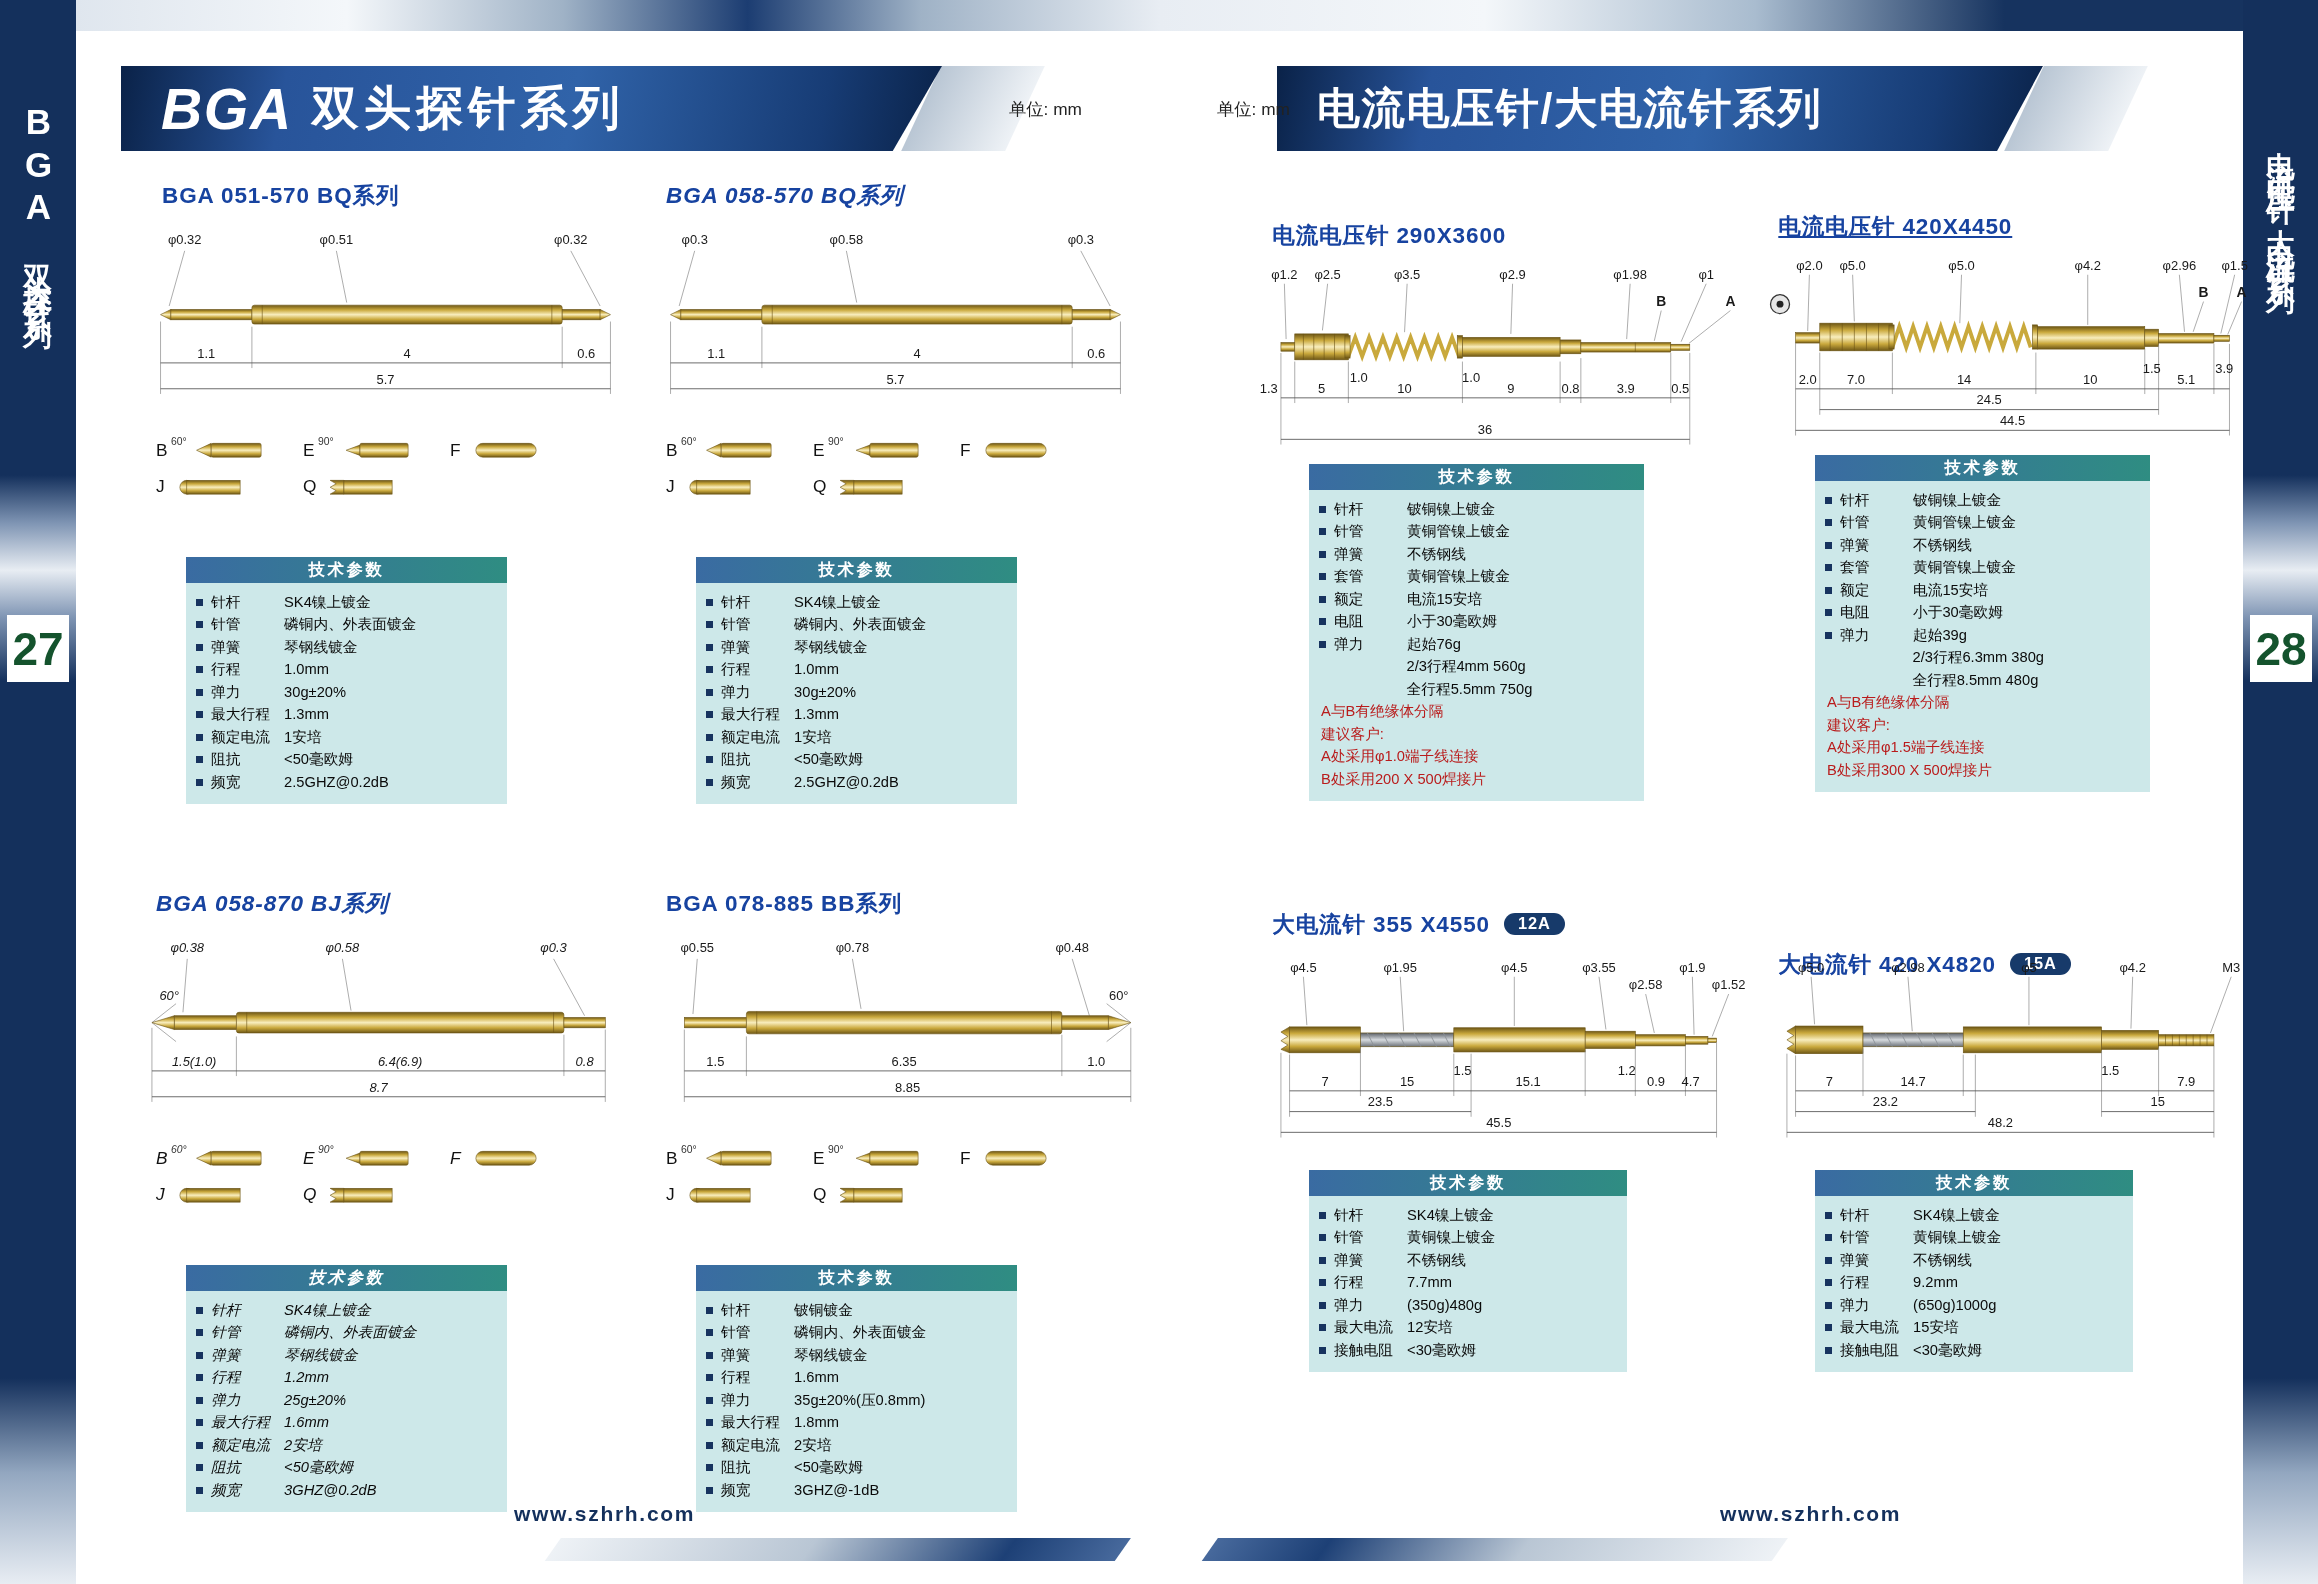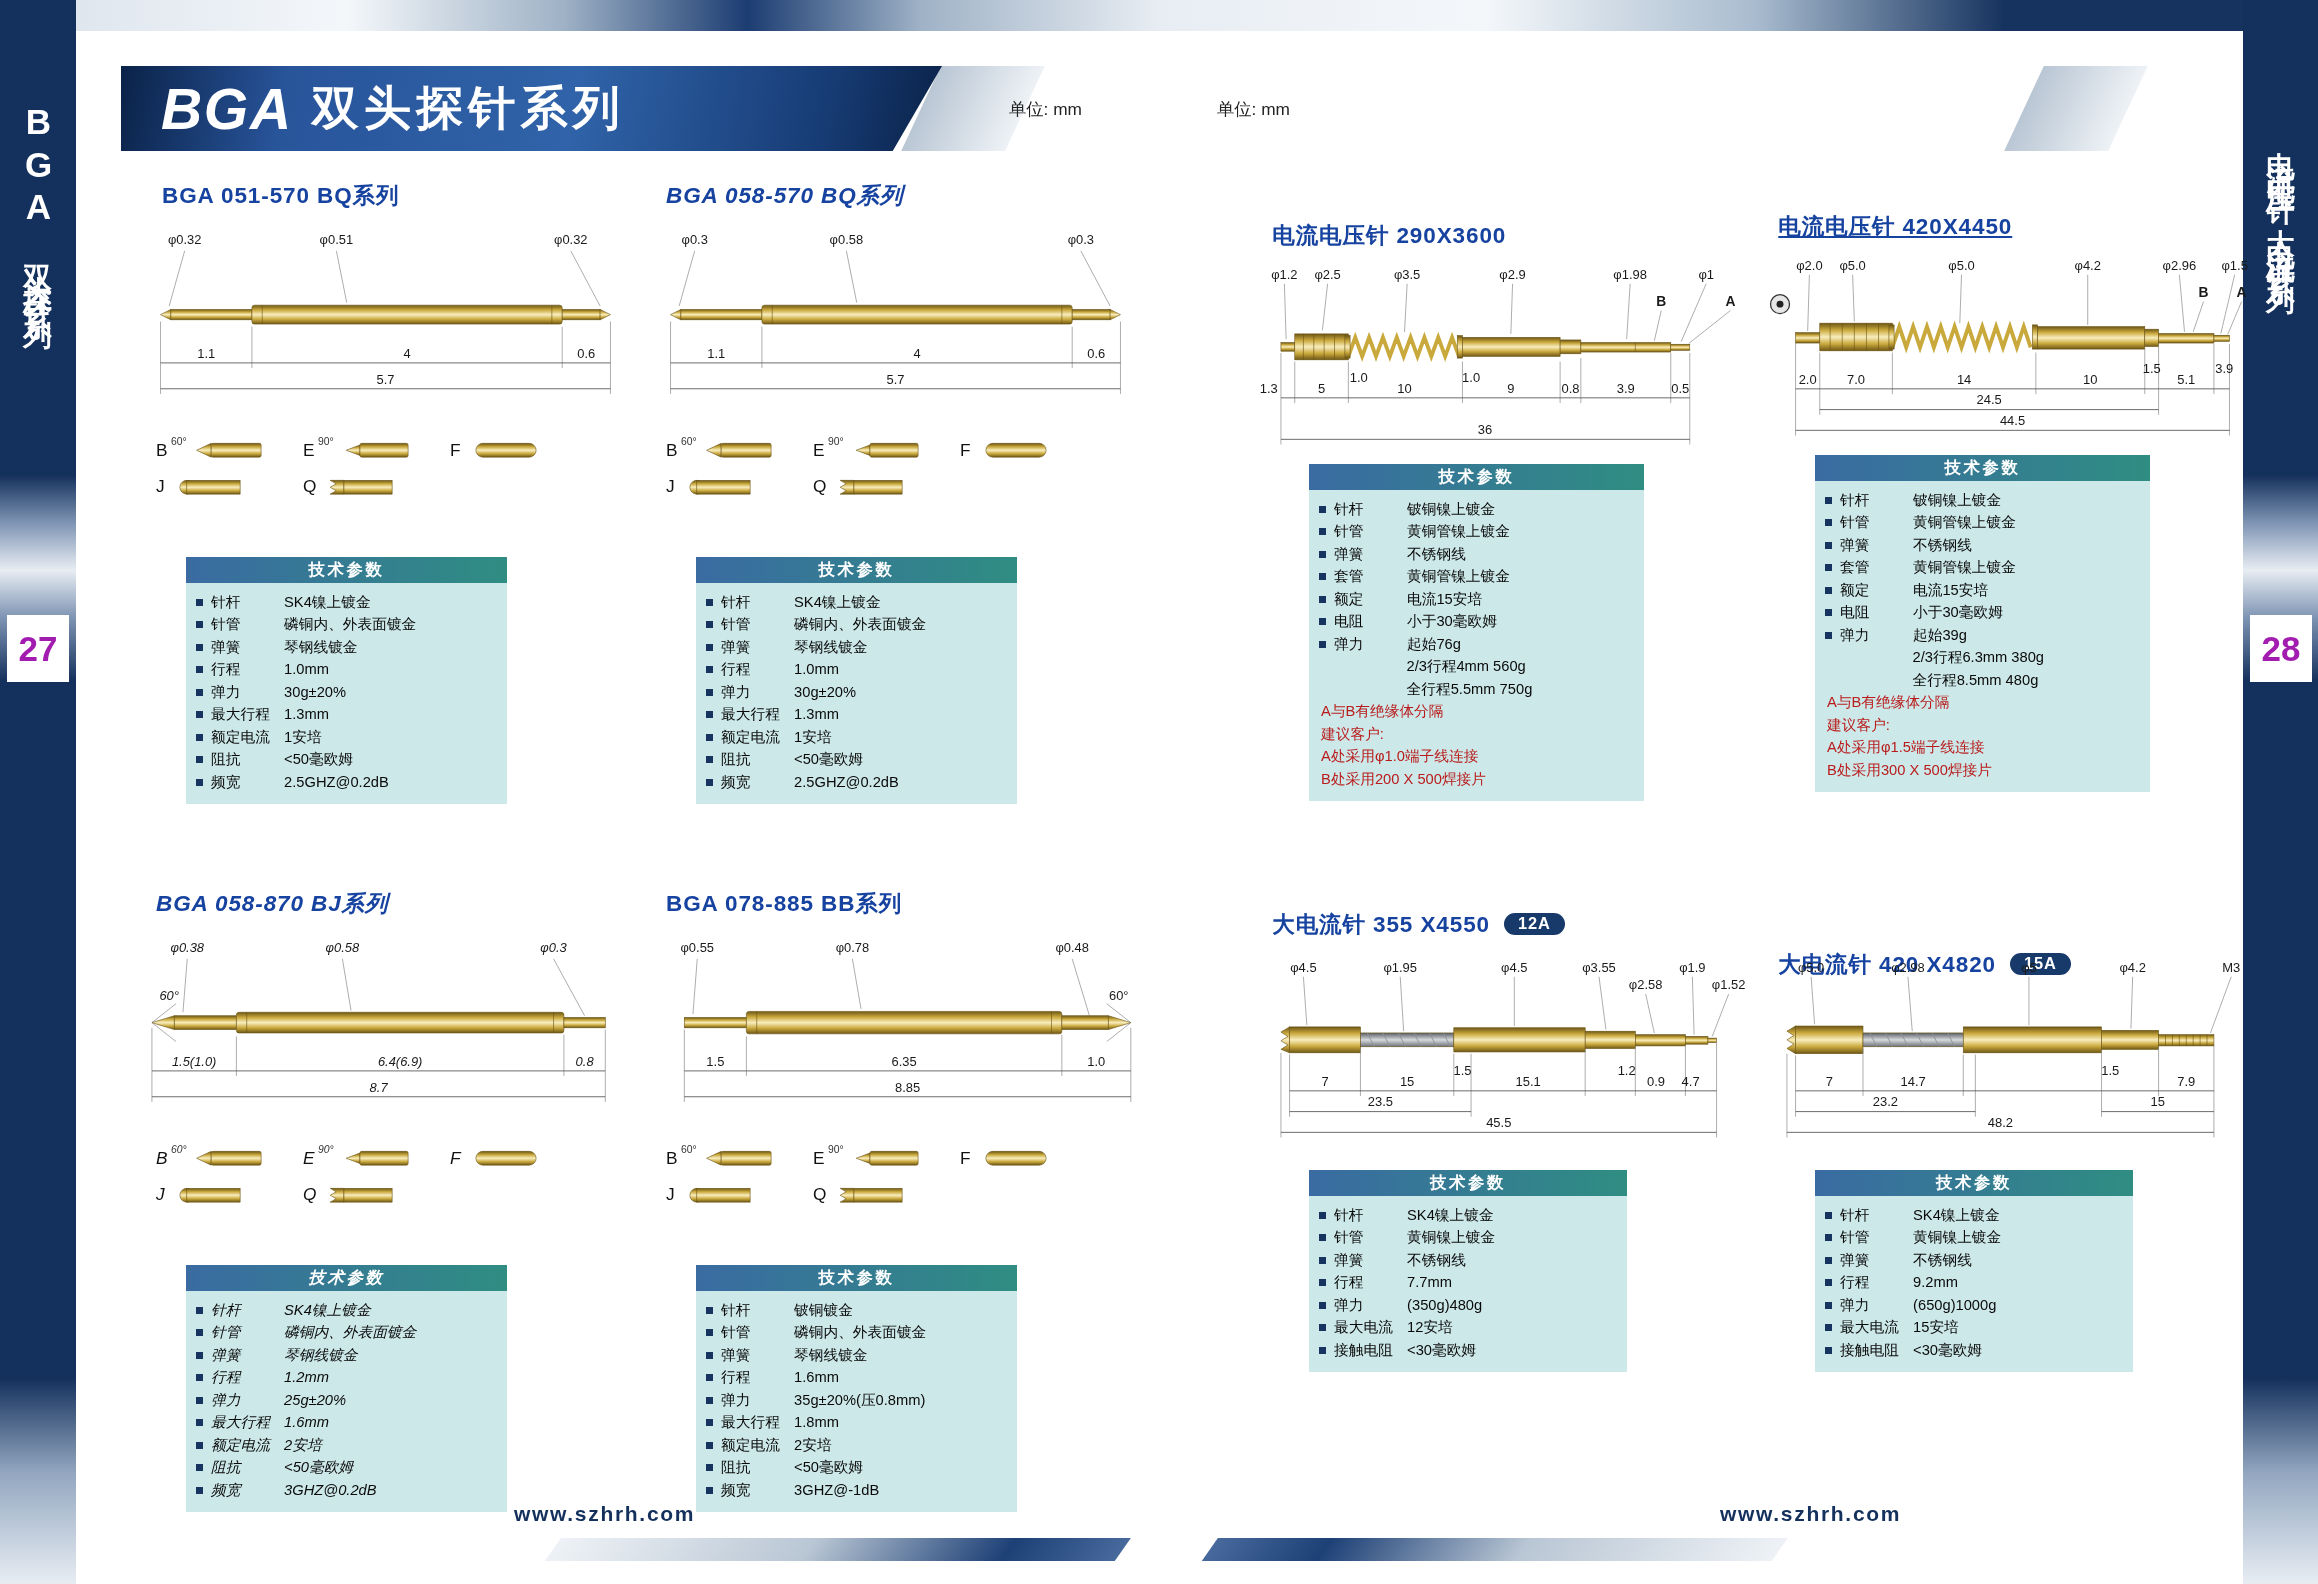--- a/index.html
+++ b/index.html
@@ -12,21 +12,21 @@
   
   .sidebar { position:absolute; top:0; width:76px; height:1584px; }
   .sidebar-left  { left:0;
     background:linear-gradient(180deg,#14305c 0%,#14305c 30%,#7e94b3 33%,#e8edf3 36%,#7e94b3 39%,#14305c 43%,#14305c 87%,#93a7c0 93%,#e8edf3 100%); }
   .sidebar-right { right:0;
     background:linear-gradient(180deg,#14305c 0%,#14305c 30%,#7e94b3 33%,#e8edf3 36%,#7e94b3 39%,#14305c 43%,#14305c 87%,#93a7c0 93%,#e8edf3 100%); }
   .side-label { position:absolute; left:0; width:76px; display:flex; flex-direction:column; align-items:center; color:#fff; }
   .v-latin { writing-mode:vertical-lr; text-orientation:upright; font-weight:bold; font-size:35px; letter-spacing:3.5px; }
   .v-cjk   { writing-mode:vertical-lr; text-orientation:upright; font-weight:bold; font-size:28.5px; letter-spacing:11.2px; }
   .page-num-box { position:absolute; left:7px; top:615px; width:62px; height:67px; background:#ffffff;
-    display:flex; align-items:center; justify-content:center; color:#a21caf; font-size:35px; font-weight:bold; }
+    display:flex; align-items:center; justify-content:center; color:#14532d; font-size:46px; font-weight:bold; }
 
   
   .topstrip { position:absolute; top:0; height:31px; }
   .topstrip-left  { left:76px;  width:1083px;
     background:linear-gradient(90deg,#dfe6ee 0%,#f4f7fa 25%,#9fb2c6 45%,#1c3d72 62%,#9fb2c6 78%,#e8edf3 100%); }
   .topstrip-right { left:1159px; width:1084px;
     background:linear-gradient(90deg,#e8edf3 0%,#f4f7fa 30%,#a9bccf 55%,#16335f 78%,#16335f 100%); }
   .botstrip { position:absolute; top:1538px; height:22.5px; transform:skewX(-35deg); }
   .botstrip-left  { left:553px;  width:570px;
     background:linear-gradient(90deg,#eef2f6 0%,#b9c6d4 45%,#1d4076 80%,#47699c 100%); }
@@ -127,20 +127,23 @@
     </div>
     <div class="page-num-box">28</div>
   </div>
 
   <div class="banner-tail" style="left:921px;"></div>
   <div class="banner banner-left">
     <span class="banner-latin">BGA</span>
     <span class="banner-cjk">双头探针系列</span>
   </div>
   <div class="banner-tail" style="left:2024px;"></div>
+  <div class="banner banner-right">
+    <span class="banner-cjk2">电流电压针/大电流针系列</span>
+  </div>
 
   <div class="unit" style="left:1009px;top:97px;">单位: mm</div>
   <div class="unit" style="left:1217px;top:97px;">单位: mm</div>
 
   <div class="sec" style="left:130px;top:180px;width:497px;height:674px;">
     <div class="sec-title" style="left:32px;top:0;">BGA 051-570 BQ系列</div>
     <svg class="diagram" style="left:8.6px;top:45px;" width="493" height="181" viewBox="0 0 570 210">
       <line class="ext" x1="52" y1="30" x2="34" y2="94"></line>
         <line class="ext" x1="228" y1="30" x2="240" y2="90"></line>
         <line class="ext" x1="500" y1="30" x2="534" y2="94"></line>

